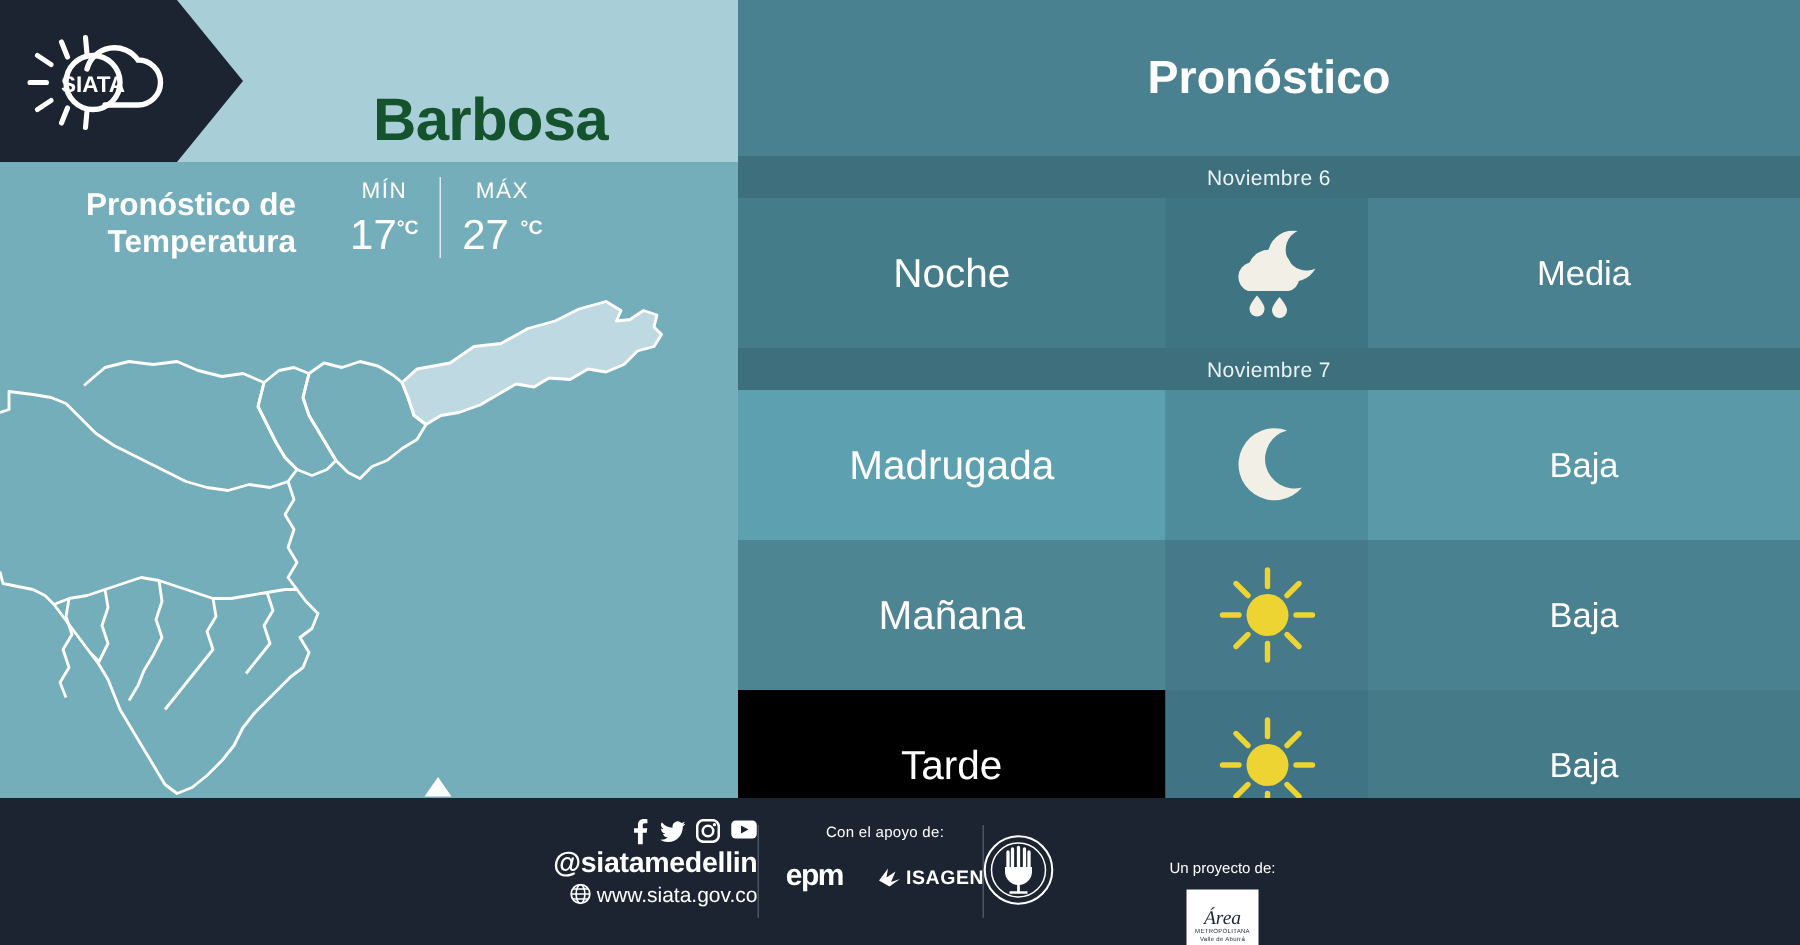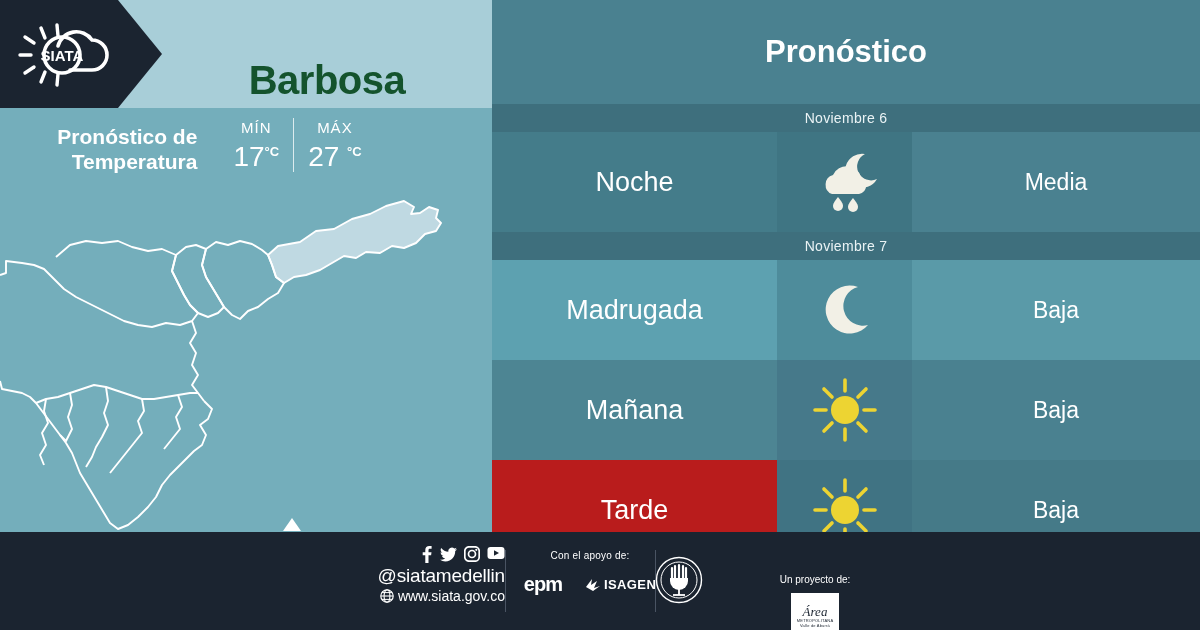--- a/index.html
+++ b/index.html
@@ -80,32 +80,32 @@
   
   .dark .cell-period { background:#447C8A; }
   .dark .cell-icon   { background:#3F7583; }
   .dark .cell-prob   { background:#4A8190; }
   .light .cell-period { background:#5DA1B0; }
   .light .cell-icon   { background:#4E8C9B; }
   .light .cell-prob   { background:#5A9AA8; }
   .mid .cell-period  { background:#4D8593; }
   .mid .cell-icon    { background:#46798A; }
   .mid .cell-prob    { background:#4A8190; }
-  .mid2 .cell-period { background:#b91c1c; }
+  .mid2 .cell-period { background:#000000; }
   .mid2 .cell-icon   { background:#407383; }
   .mid2 .cell-prob   { background:#457A88; }
 
   
   .footer {
     position:absolute; left:0; top:532px; width:1200px; height:98px;
     background:#1b2430; color:#fff;
   }
   .social-block { position:absolute; left:330px; top:14px; width:175px; text-align:right; }
   .social-icons { display:flex; justify-content:flex-end; gap:7px; margin-bottom:2px; }
-  .handle { font-size:19px; font-weight:normal; line-height:22px; letter-spacing:-.2px; }
+  .handle { font-size:19px; font-weight:bold; line-height:22px; letter-spacing:-.2px; }
   .site { font-size:14px; line-height:18px; display:flex; align-items:center;
           justify-content:flex-end; gap:4px; }
   .vsep { position:absolute; top:18px; width:1px; height:62px; background:#4a5463; }
   .support { position:absolute; left:515px; top:18px; width:150px; text-align:center; }
   .support-cap { font-size:10px; letter-spacing:.2px; margin-bottom:12px; }
   .support-logos { display:flex; align-items:center; justify-content:center; gap:23px; }
   .epm-txt { font-size:20px; font-weight:bold; letter-spacing:-1px; }
   .isagen-txt { font-size:13px; font-weight:bold; letter-spacing:.4px; }
   .project { position:absolute; left:700px; top:18px; width:230px; text-align:center;margin-top:24px; }
   .project-cap { font-size:10px; margin-bottom:8px; }

